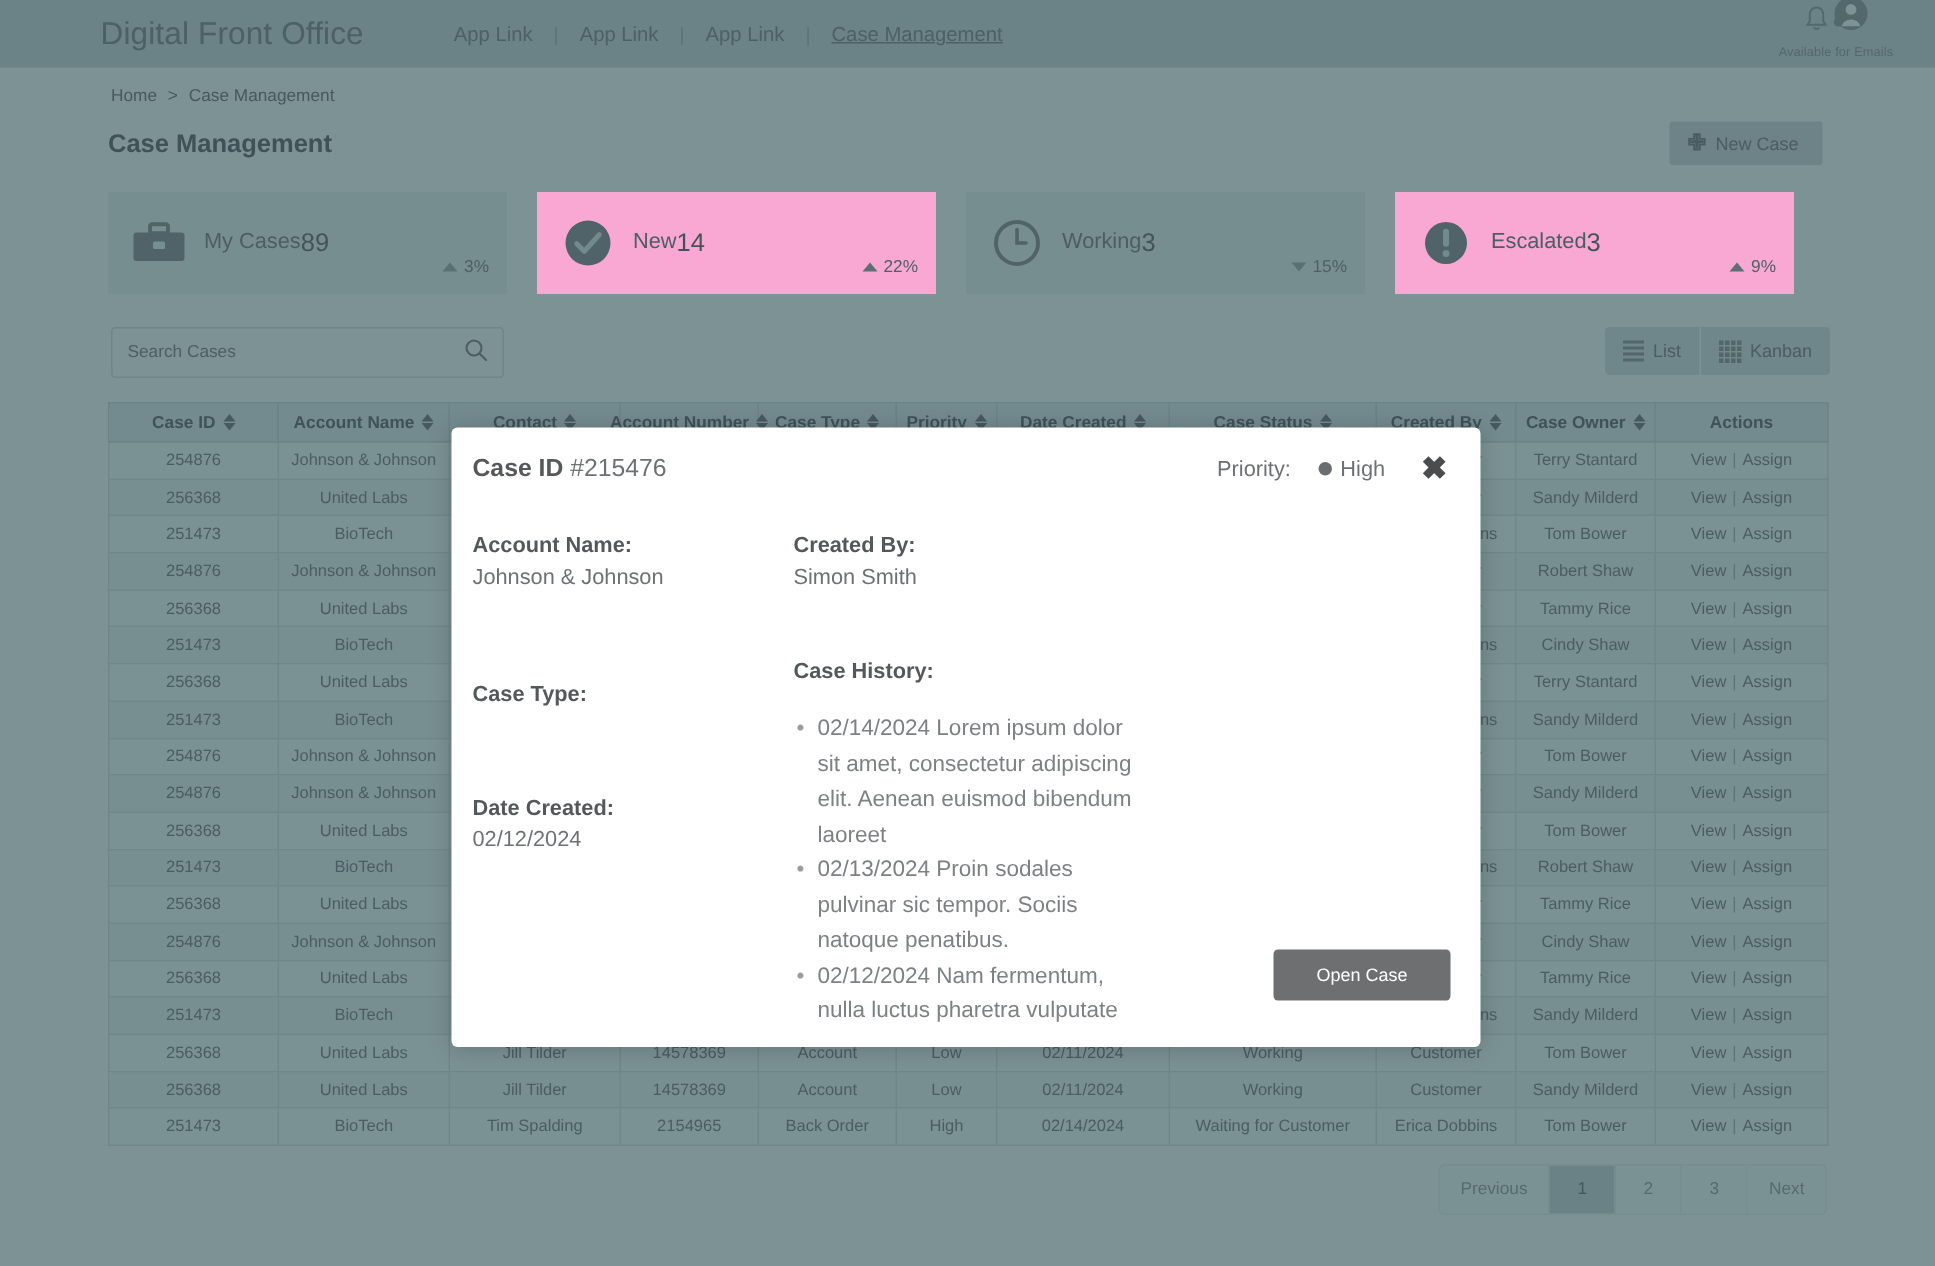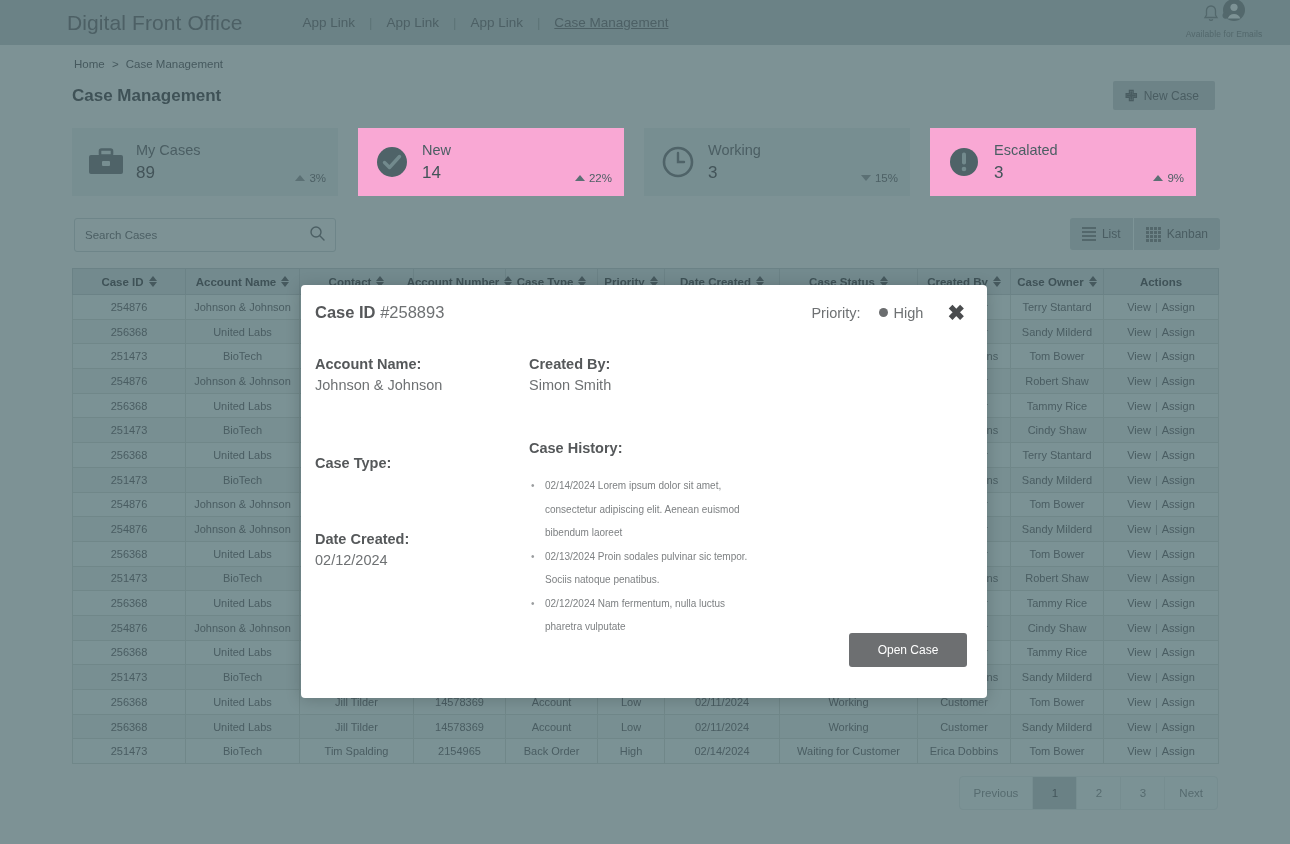--- a/index.html
+++ b/index.html
@@ -47,21 +47,21 @@
 
   
   .cards { display: flex; gap: 20px; margin: 22px 0 0 72px; }
   .card {
     width: 266px; height: 68px; background: #778e91;
     display: flex; align-items: center; padding: 0 14px; position: relative;
   }
   .card.alt { background: #f9a8d4; }
   .cardicon { width: 40px; height: 40px; flex: 0 0 40px; margin-right: 10px;
               display: flex; align-items: center; justify-content: center; }
-  .cardtext { display: flex; flex-direction: column; }
+  .cardtext { display: flex; }
   .cardlabel { font-size: 14.5px; color: #4b5e63; line-height: 22px; }
   .cardval { font-size: 17px; color: #435459; line-height: 24px; }
   .cardpct {
     position: absolute; right: 12px; bottom: 12px;
     font-size: 11.5px; color: #4d6065; display: flex; align-items: center; gap: 4px;
   }
   .tri-up { width:0;height:0;border-left:5px solid transparent;border-right:5px solid transparent;border-bottom:6px solid #5b7074; }
   .tri-down { width:0;height:0;border-left:5px solid transparent;border-right:5px solid transparent;border-top:6px solid #5b7074; }
 
   
@@ -138,21 +138,21 @@
   .m-close { margin-left: 24px; font-size: 21px; font-weight: bold; color: #4a4c4e; line-height: 1; cursor: pointer; }
   .m-body { display: flex; padding: 0 14px; }
   .m-col-l { width: 214px; padding-left: 0; }
   .m-col-r { flex: 1; }
   .m-field { margin-top: 37px; }
   .m-field.first { margin-top: 31px; }
   .m-lab { font-size: 14.5px; font-weight: bold; color: #55585a; line-height: 20px; }
   .m-val { font-size: 14.5px; color: #6e7173; line-height: 22px; }
   .hist ul { list-style: none; margin-top: 16px; }
   .hist li {
-    font-size: 10px; color: #7e8183; line-height: 23.5px;
+    font-size: 15px; color: #7e8183; line-height: 23.5px;
     position: relative; padding-left: 16px; max-width: 226px;
   }
   .hist li::before { content: "•"; position: absolute; left: 2px; top: 0; color: #9a9d9f; }
   .opencase {
     position: absolute; right: 20px; bottom: 31px; width: 118px; height: 34px;
     background: #6d6f71; color: #fff; font-size: 12px; border: none; border-radius: 3px;
   }
 </style>
 </head>
 <body>
@@ -693,21 +693,21 @@
     <div class="pg active">1</div>
     <div class="pg">2</div>
     <div class="pg">3</div>
     <div class="pg">Next</div>
   </div>
 
   <div class="modal">
     <div class="m-header">
       <div class="m-caseid">
         <span>Case ID</span>
-        <em>#258893</em>
+        <em>#215476</em>
       </div>
       <div class="m-prio">
         <span class="lbl">Priority:</span>
         <span class="dot"></span>
         <span>High</span>
         <span class="m-close">✖</span>
       </div>
     </div>
 
     <div class="m-body">

